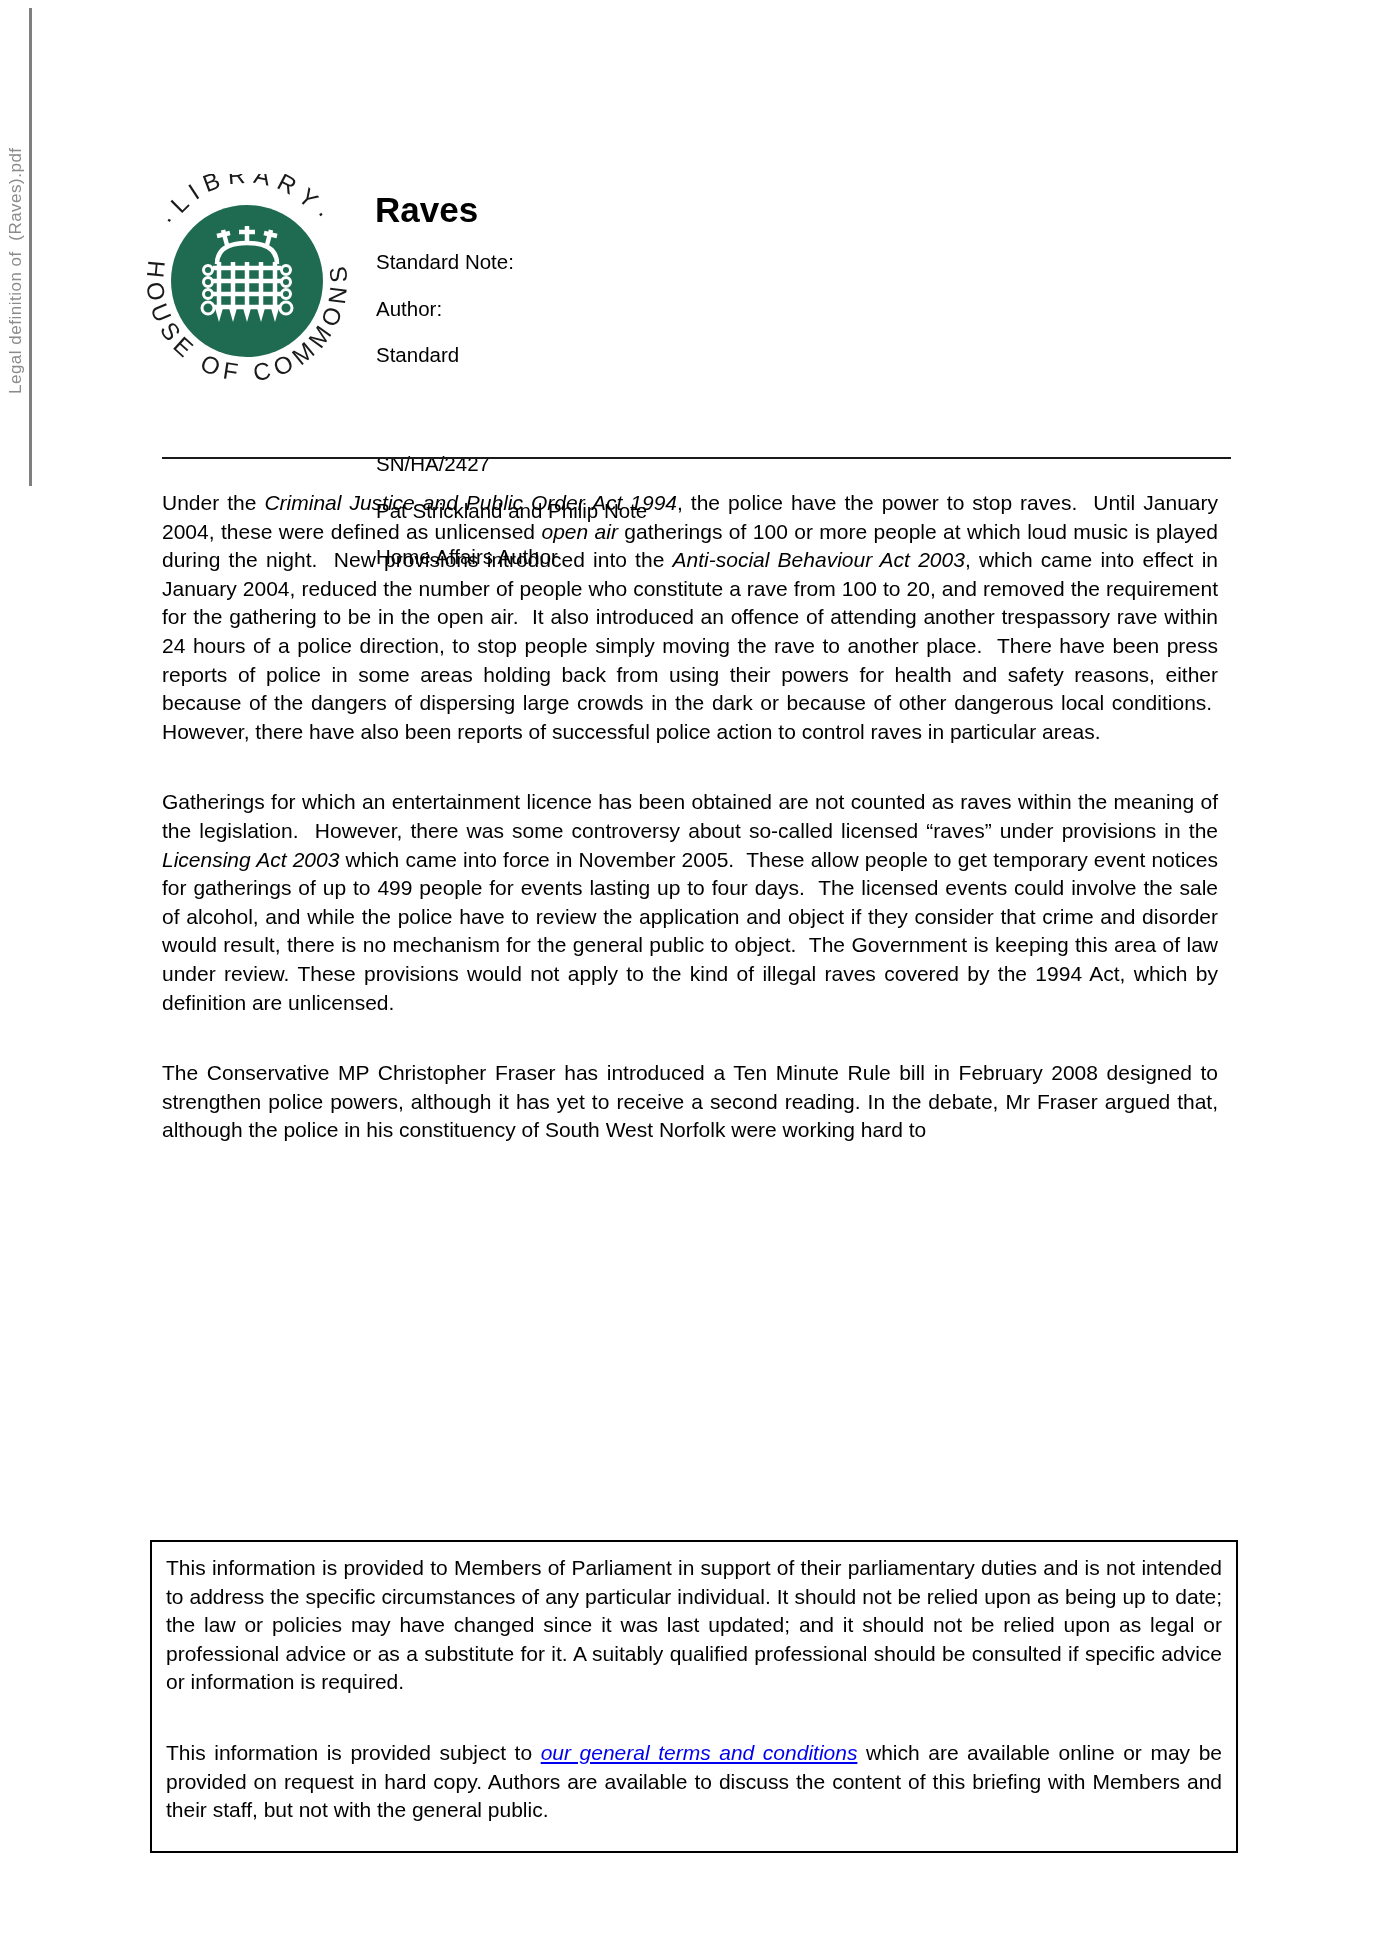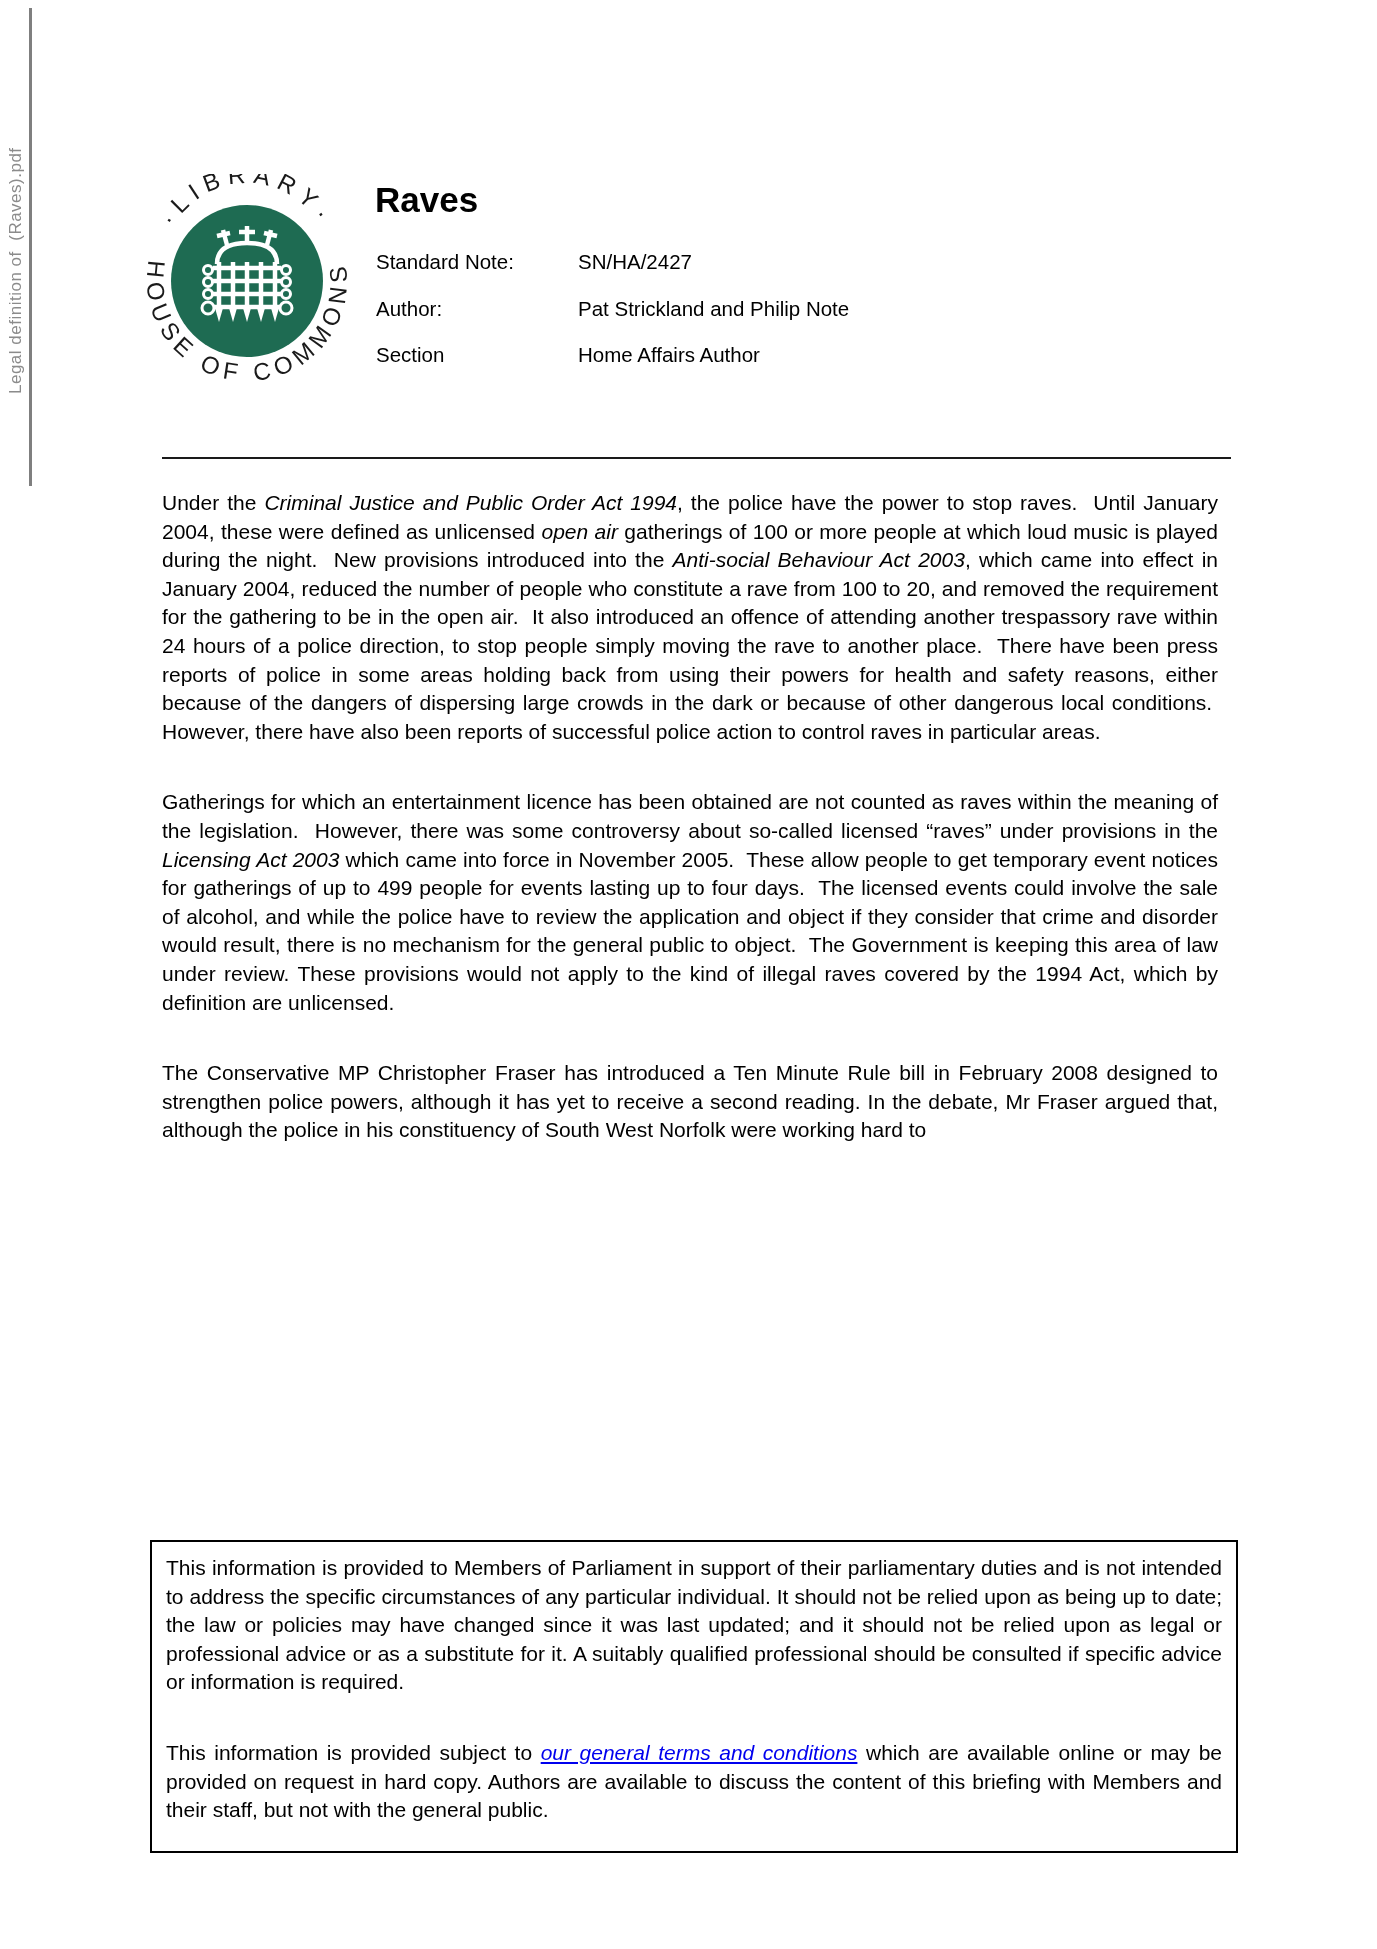--- a/index.html
+++ b/index.html
@@ -37,35 +37,36 @@
     position:absolute;
     left:140px;
     top:174px;
     width:214px;
     height:214px;
   }
   
   .doc-title{
     position:absolute;
     left:375px;
-    top:182px;
+    top:192px;
     font-size:35px;
     font-weight:bold;
     line-height:1.05;
   }
   .meta{
     position:absolute;
     left:376px;
     top:250px;
     font-size:20.5px;
   }
   .meta-row{
     display:flex;
     height:46.5px;
     align-items:flex-start;
+    flex-direction:column;
   }
   .meta-label{width:202px;flex:0 0 202px;}
   
   .header-rule{
     position:absolute;
     left:162px;
     top:457px;
     width:1069px;
     height:2px;
     background:#1a1a1a;
@@ -171,21 +172,21 @@
   <div class="meta">
     <div class="meta-row">
       <span class="meta-label">Standard Note:</span>
       <span class="meta-value">SN/HA/2427</span>
     </div>
     <div class="meta-row">
       <span class="meta-label">Author:</span>
       <span class="meta-value">Pat Strickland and Philip Note</span>
     </div>
     <div class="meta-row">
-      <span class="meta-label">Section</span>
+      <span class="meta-label">Standard</span>
       <span class="meta-value">Home Affairs Author</span>
     </div>
   </div>
 
   <div class="header-rule"></div>
 
   <div class="body-text">
     <p><span>Under the </span><span style="font-style: italic;">Criminal Justice and Public Order Act 1994</span><span>, the police have the power to stop raves.&nbsp; Until January 2004, these were defined as unlicensed </span><span style="font-style: italic;">open air</span><span> gatherings of 100 or more people at which loud music is played during the night.&nbsp; New provisions introduced into the </span><span style="font-style: italic;">Anti-social Behaviour Act 2003</span><span>, which came into effect in January 2004, reduced the number of people who constitute a rave from 100 to 20, and removed the requirement for the gathering to be in the open air.&nbsp; It also introduced an offence of attending another trespassory rave within 24 hours of a police direction, to stop people simply moving the rave to another place.&nbsp; There have been press reports of police in some areas holding back from using their powers for health and safety reasons, either because of the dangers of dispersing large crowds in the dark or because of other dangerous local conditions.&nbsp; However, there have also been reports of successful police action to control raves in particular areas.</span></p>
     <p><span>Gatherings for which an entertainment licence has been obtained are not counted as raves within the meaning of the legislation.&nbsp; However, there was some controversy about so-called licensed “raves” under provisions in the </span><span style="font-style: italic;">Licensing Act 2003</span><span> which came into force in November 2005.&nbsp; These allow people to get temporary event notices for gatherings of up to 499 people for events lasting up to four days.&nbsp; The licensed events could involve the sale of alcohol, and while the police have to review the application and object if they consider that crime and disorder would result, there is no mechanism for the general public to object.&nbsp; The Government is keeping this area of law under review. These provisions would not apply to the kind of illegal raves covered by the 1994 Act, which by definition are unlicensed.</span></p>
     <p><span>The Conservative MP Christopher Fraser has introduced a Ten Minute Rule bill in February 2008 designed to strengthen police powers, although it has yet to receive a second reading. In the debate, Mr Fraser argued that, although the police in his constituency of South West Norfolk were working hard to</span></p>

